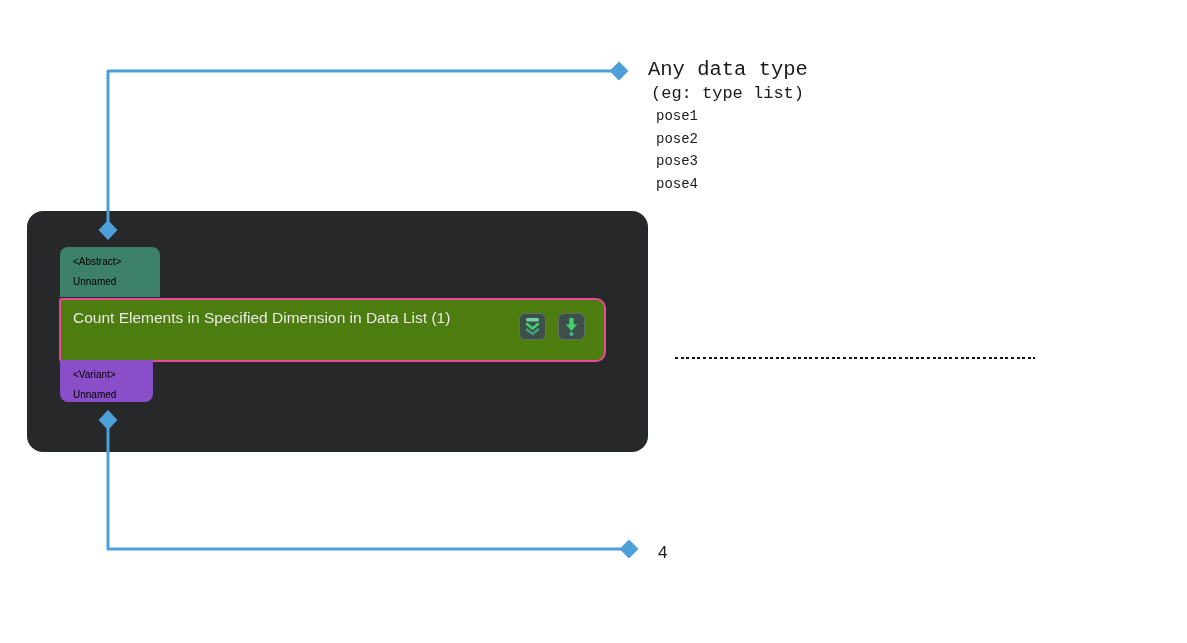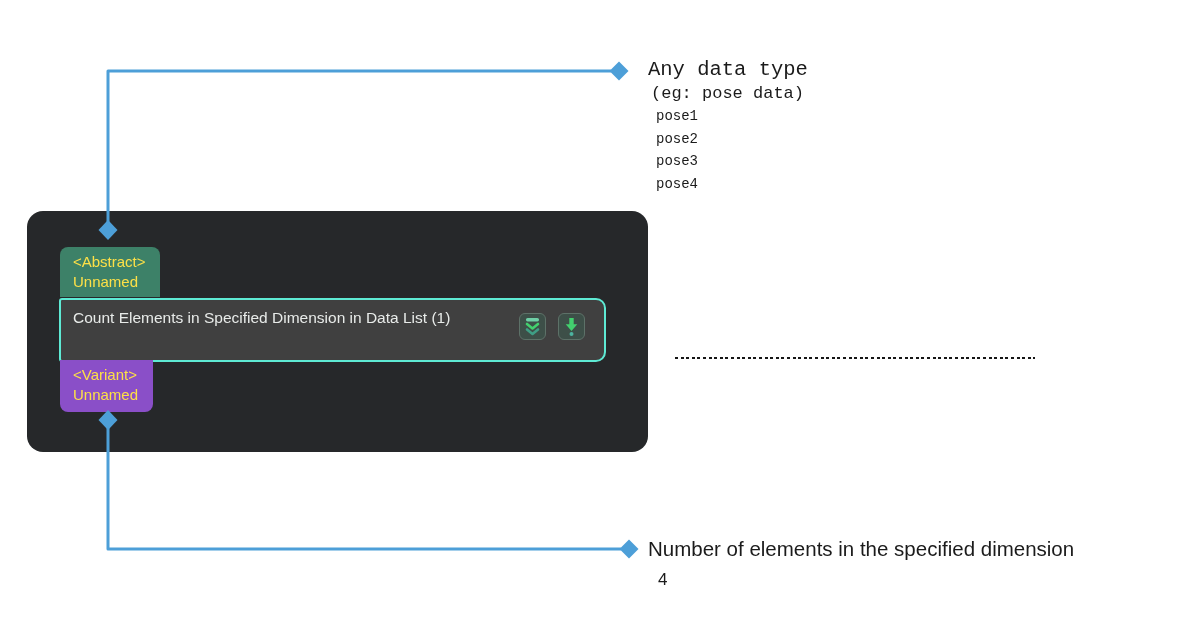--- a/index.html
+++ b/index.html
@@ -12,41 +12,41 @@
   }
   
   .node{
     position:absolute;left:27px;top:211px;
     width:621px;height:241px;
     background:#26282a;
     border-radius:16px;
   }
   .badge{
     position:absolute;left:33px;
-    color:#fde047;
-    font-size:15px;line-height:19.5px;
+    color:#000000;
+    font-size:10px;line-height:19.5px;
     padding:5px 12px 0 13px;
     box-sizing:border-box;
     white-space:nowrap;
   }
   .badge.input{
     top:36px;width:100px;height:50px;
     background:#3d8168;
     border-radius:8px 8px 0 0;
   }
   .badge.output{
-    top:149px;width:93px;height:52px;
+    top:149px;width:93px;height:42px;
     background:#8a4fc8;
     border-radius:0 0 8px 8px;
   }
   .titlebox{
     position:absolute;left:32px;top:87px;
     width:543px;height:60px;
-    background:#404040;
-    border:2px solid #5eead4;
+    background:#4d7c0f;
+    border:2px solid #ec4899;
     border-radius:3px 10px 10px 3px;
     box-sizing:content-box;
   }
   .titlebox .title{
     position:absolute;left:12px;top:9px;
     color:#e8ebe9;font-size:15.5px;
     white-space:nowrap;
   }
   .iconbtn{
     position:absolute;top:13px;
@@ -127,27 +127,26 @@
     <g fill="#4d9fd8" stroke="none">
       <polygon points="108,220 117.5,230 108,240 98.5,230"></polygon>
       <polygon points="619,61.5 628.5,71 619,80.5 609.5,71"></polygon>
       <polygon points="108,410 117.5,420 108,430 98.5,420"></polygon>
       <polygon points="629,539.5 638.5,549 629,558.5 619.5,549"></polygon>
     </g>
   </svg>
 
   <div class="ann ann-input">
     <div class="t">Any data type</div>
-    <div class="s">(eg: pose data)</div>
+    <div class="s">(eg: type list)</div>
     <div class="p">pose1</div>
     <div class="p">pose2</div>
     <div class="p">pose3</div>
     <div class="p">pose4</div>
   </div>
 
   <div class="ann ann-output">
-    <div class="t">Number of elements in the specified dimension</div>
     <div class="v">4</div>
   </div>
 
   <div class="dotted"></div>
 
 </div>
 
 </body></html>

